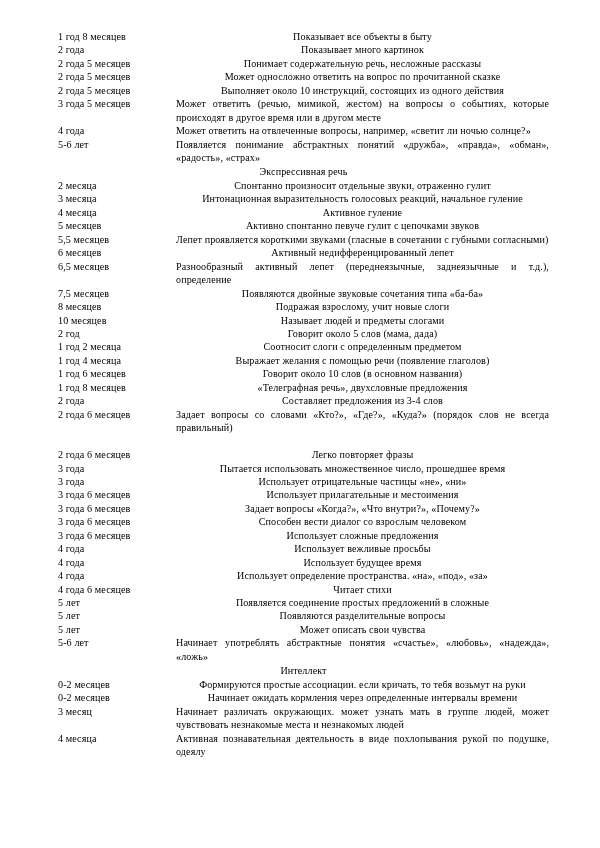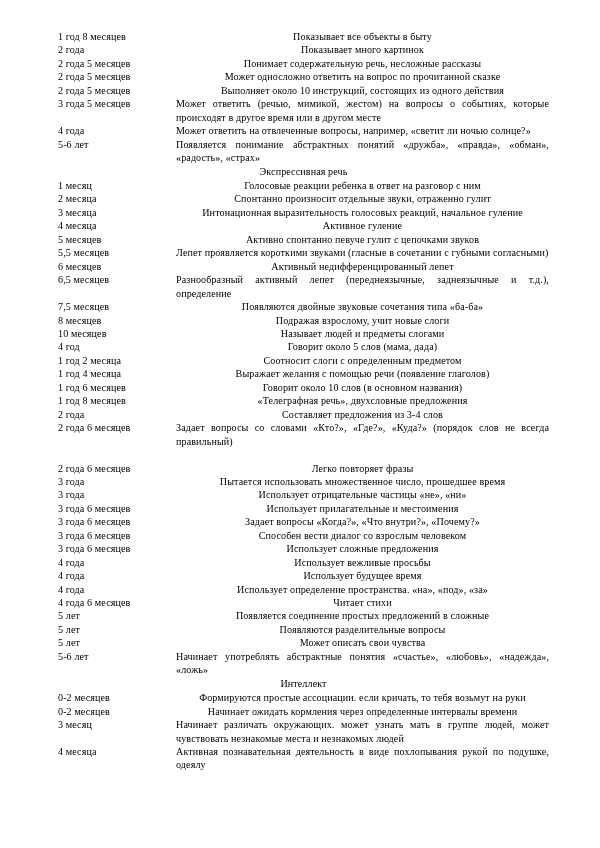--- a/index.html
+++ b/index.html
@@ -96,24 +96,20 @@
           <td class="col-desc">Может ответить на отвлеченные вопросы, например, «светит ли ночью солнце?»</td>
         </tr>
         <tr>
           <td class="col-age">5-6 лет</td>
           <td class="col-desc">Появляется понимание абстрактных понятий «дружба», «правда», «обман», «радость», «страх»</td>
         </tr>
         <tr class="section-head">
           <td colspan="2">Экспрессивная речь</td>
         </tr>
         <tr class="single-line">
-          <td class="col-age">1 месяц</td>
-          <td class="col-desc">Голосовые реакции ребенка в ответ на разговор с ним</td>
-        </tr>
-        <tr class="single-line">
           <td class="col-age">2 месяца</td>
           <td class="col-desc">Спонтанно произносит отдельные звуки, отраженно гулит</td>
         </tr>
         <tr class="single-line">
           <td class="col-age">3 месяца</td>
           <td class="col-desc">Интонационная выразительность голосовых реакций, начальное гуление</td>
         </tr>
         <tr class="single-line">
           <td class="col-age">4 месяца</td>
           <td class="col-desc">Активное гуление</td>
@@ -140,21 +136,21 @@
         </tr>
         <tr class="single-line">
           <td class="col-age">8 месяцев</td>
           <td class="col-desc">Подражая взрослому, учит новые слоги</td>
         </tr>
         <tr class="single-line">
           <td class="col-age">10 месяцев</td>
           <td class="col-desc">Называет людей и предметы слогами</td>
         </tr>
         <tr class="single-line">
-          <td class="col-age">4 год</td>
+          <td class="col-age">2 год</td>
           <td class="col-desc">Говорит около 5 слов (мама, дада)</td>
         </tr>
         <tr class="single-line">
           <td class="col-age">1 год 2 месяца</td>
           <td class="col-desc">Соотносит слоги с определенным предметом</td>
         </tr>
         <tr class="single-line">
           <td class="col-age">1 год 4 месяца</td>
           <td class="col-desc">Выражает желания с помощью речи (появление глаголов)</td>
         </tr>

